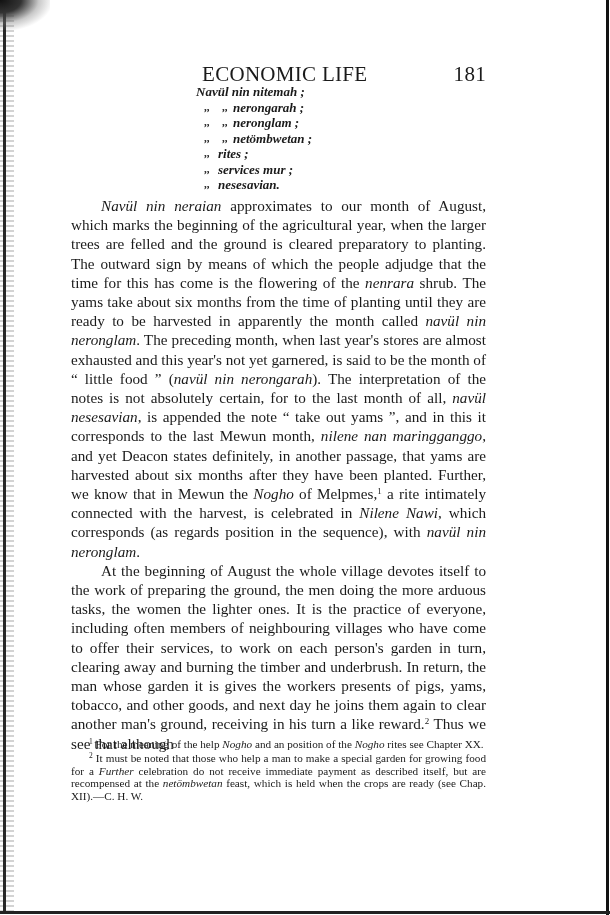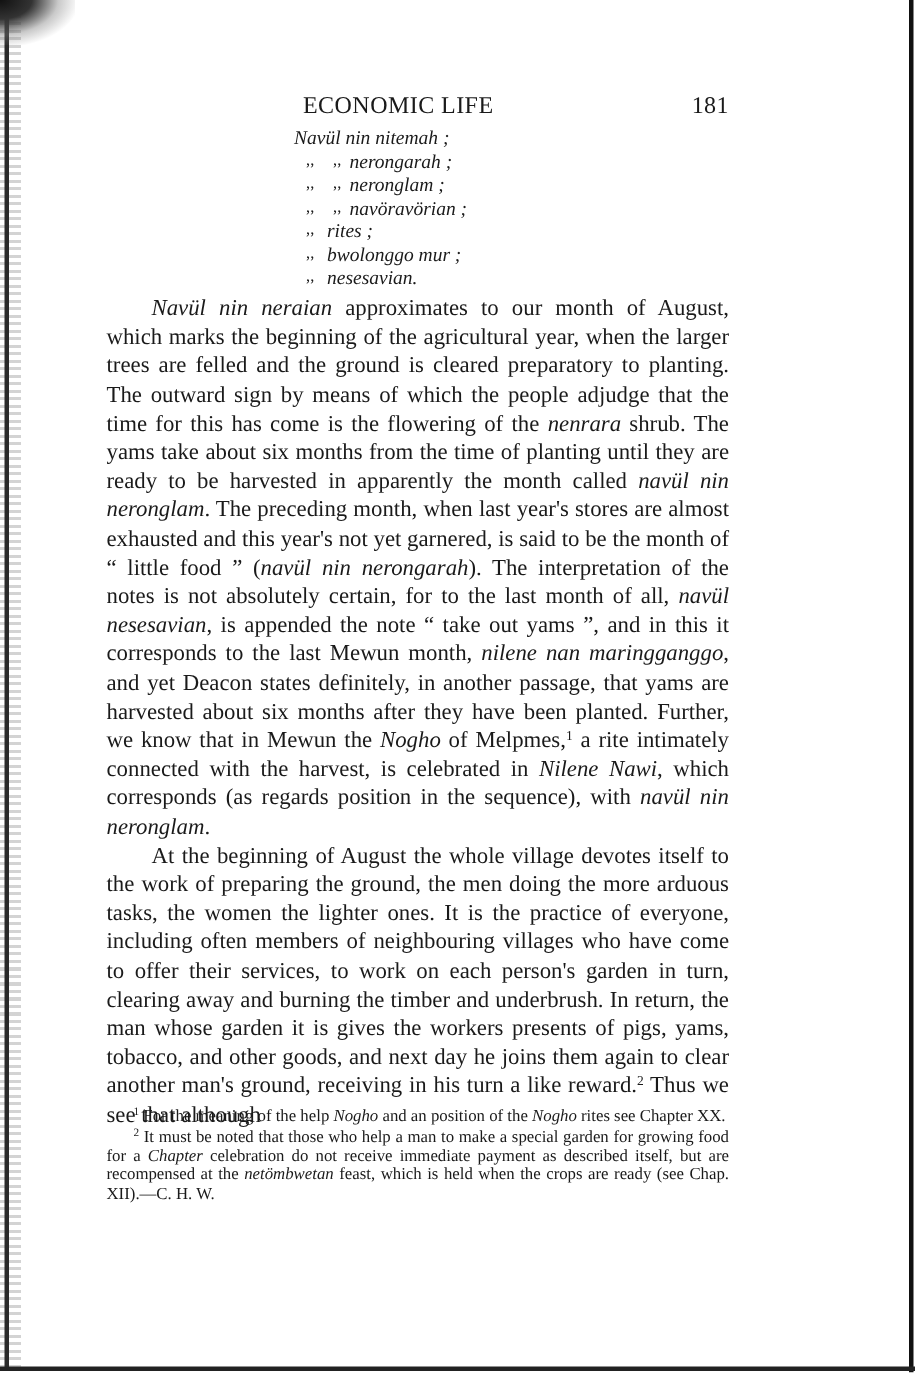--- a/index.html
+++ b/index.html
@@ -27,28 +27,28 @@
   }
   .scan-bottom {
     position: absolute; left: 0; top: 911px; width: 610px; height: 3px;
     background: #222;
   }
   .page {
     position: absolute; left: 71px; top: 0; width: 415px;
   }
   .running-head {
     position: absolute; top: 62px; left: 0; width: 415px; height: 20px;
-    font-size: 16px; letter-spacing: 0.3px;
+    font-size: 21px; letter-spacing: 0.3px;
   }
   .running-title { position: absolute; left: 131px; top: 0; }
   .page-number { position: absolute; right: 0; top: 0; margin-left: 44px; }
 
   .month-list {
     position: absolute; top: 84px; left: 125px; width: 260px;
-    font-size: 13px; font-style: italic; line-height: 15.5px;
+    font-size: 13px; font-style: italic; line-height: 15.5px; font-weight: bold;
   }
   .month-row { position: relative; height: 15.5px; white-space: nowrap; }
   .ditto { position: absolute; font-style: normal; font-size: 11px; }
   .month-row .t { position: absolute; }
 
   .body-text {
     position: absolute; top: 196px; left: 0; width: 415px;
     font-size: 15.2px; line-height: 19.2px; text-align: justify;
     hyphens: none;
   }
@@ -89,39 +89,39 @@
       <span class="t" style="left:37px">nerongarah ;</span>
     </div>
     <div class="month-row">
       <span class="ditto" style="left:8px">,,</span>
       <span class="ditto" style="left:26px">,,</span>
       <span class="t" style="left:37px">neronglam ;</span>
     </div>
     <div class="month-row">
       <span class="ditto" style="left:8px">,,</span>
       <span class="ditto" style="left:26px">,,</span>
-      <span class="t" style="left:37px">navöravörian ;</span>
+      <span class="t" style="left:37px">netömbwetan ;</span>
     </div>
     <div class="month-row">
       <span class="ditto" style="left:8px">,,</span>
       <span class="t" style="left:22px">rites ;</span>
     </div>
     <div class="month-row">
       <span class="ditto" style="left:8px">,,</span>
-      <span class="t" style="left:22px">bwolonggo mur ;</span>
+      <span class="t" style="left:22px">services mur ;</span>
     </div>
     <div class="month-row">
       <span class="ditto" style="left:8px">,,</span>
       <span class="t" style="left:22px">nesesavian.</span>
     </div>
   </div>
 
   <div class="body-text">
     <p><i>Navül nin neraian</i><span> approximates to our month of August, which marks the beginning of the agricultural year, when the larger trees are felled and the ground is cleared preparatory to planting.  The outward sign by means of which the people adjudge that the time for this has come is the flowering of the </span><i>nenrara</i><span> shrub.  The yams take about six months from the time of planting until they are ready to be harvested in apparently the month called </span><i>navül nin neronglam</i><span>.  The preceding month, when last year's stores are almost exhausted and this year's not yet garnered, is said to be the month of “ little food ” (</span><i>navül nin nerongarah</i><span>).  The interpretation of the notes is not absolutely certain, for to the last month of all, </span><i>navül nesesavian</i><span>, is appended the note “ take out yams ”, and in this it corresponds to the last Mewun month, </span><i>nilene nan maringganggo</i><span>, and yet Deacon states definitely, in another passage, that yams are harvested about six months after they have been planted.  Further, we know that in Mewun the </span><i>Nogho</i><span> of Melpmes,</span><sup class="fn">1</sup><span> a rite intimately connected with the harvest, is celebrated in </span><i>Nilene Nawi</i><span>, which corresponds (as regards position in the sequence), with </span><i>navül nin neronglam</i><span>.</span></p>
     <p><span>At the beginning of August the whole village devotes itself to the work of preparing the ground, the men doing the more arduous tasks, the women the lighter ones.  It is the practice of everyone, including often members of neighbouring villages who have come to offer their services, to work on each person's garden in turn, clearing away and burning the timber and underbrush.  In return, the man whose garden it is gives the workers presents of pigs, yams, tobacco, and other goods, and next day he joins them again to clear another man's ground, receiving in his turn a like reward.</span><sup class="fn">2</sup><span>  Thus we see that although</span></p>
   </div>
 
   <div class="footnotes">
     <p><sup>1</sup><span> For the meaning of the help </span><i>Nogho</i><span> and an position of the </span><i>Nogho</i><span> rites see Chapter XX.</span></p>
-    <p><sup>2</sup><span> It must be noted that those who help a man to make a special garden for growing food for a </span><i>Chapter</i><span> celebration do not receive immediate payment as described itself, but are recompensed at the </span><i>netömbwetan</i><span> feast, which is held when the crops are ready (see Chap. XII).—C. H. W.</span></p>
+    <p><sup>2</sup><span> It must be noted that those who help a man to make a special garden for growing food for a </span><i>Further</i><span> celebration do not receive immediate payment as described itself, but are recompensed at the </span><i>netömbwetan</i><span> feast, which is held when the crops are ready (see Chap. XII).—C. H. W.</span></p>
   </div>
 
 </div>
 
 </body></html>

